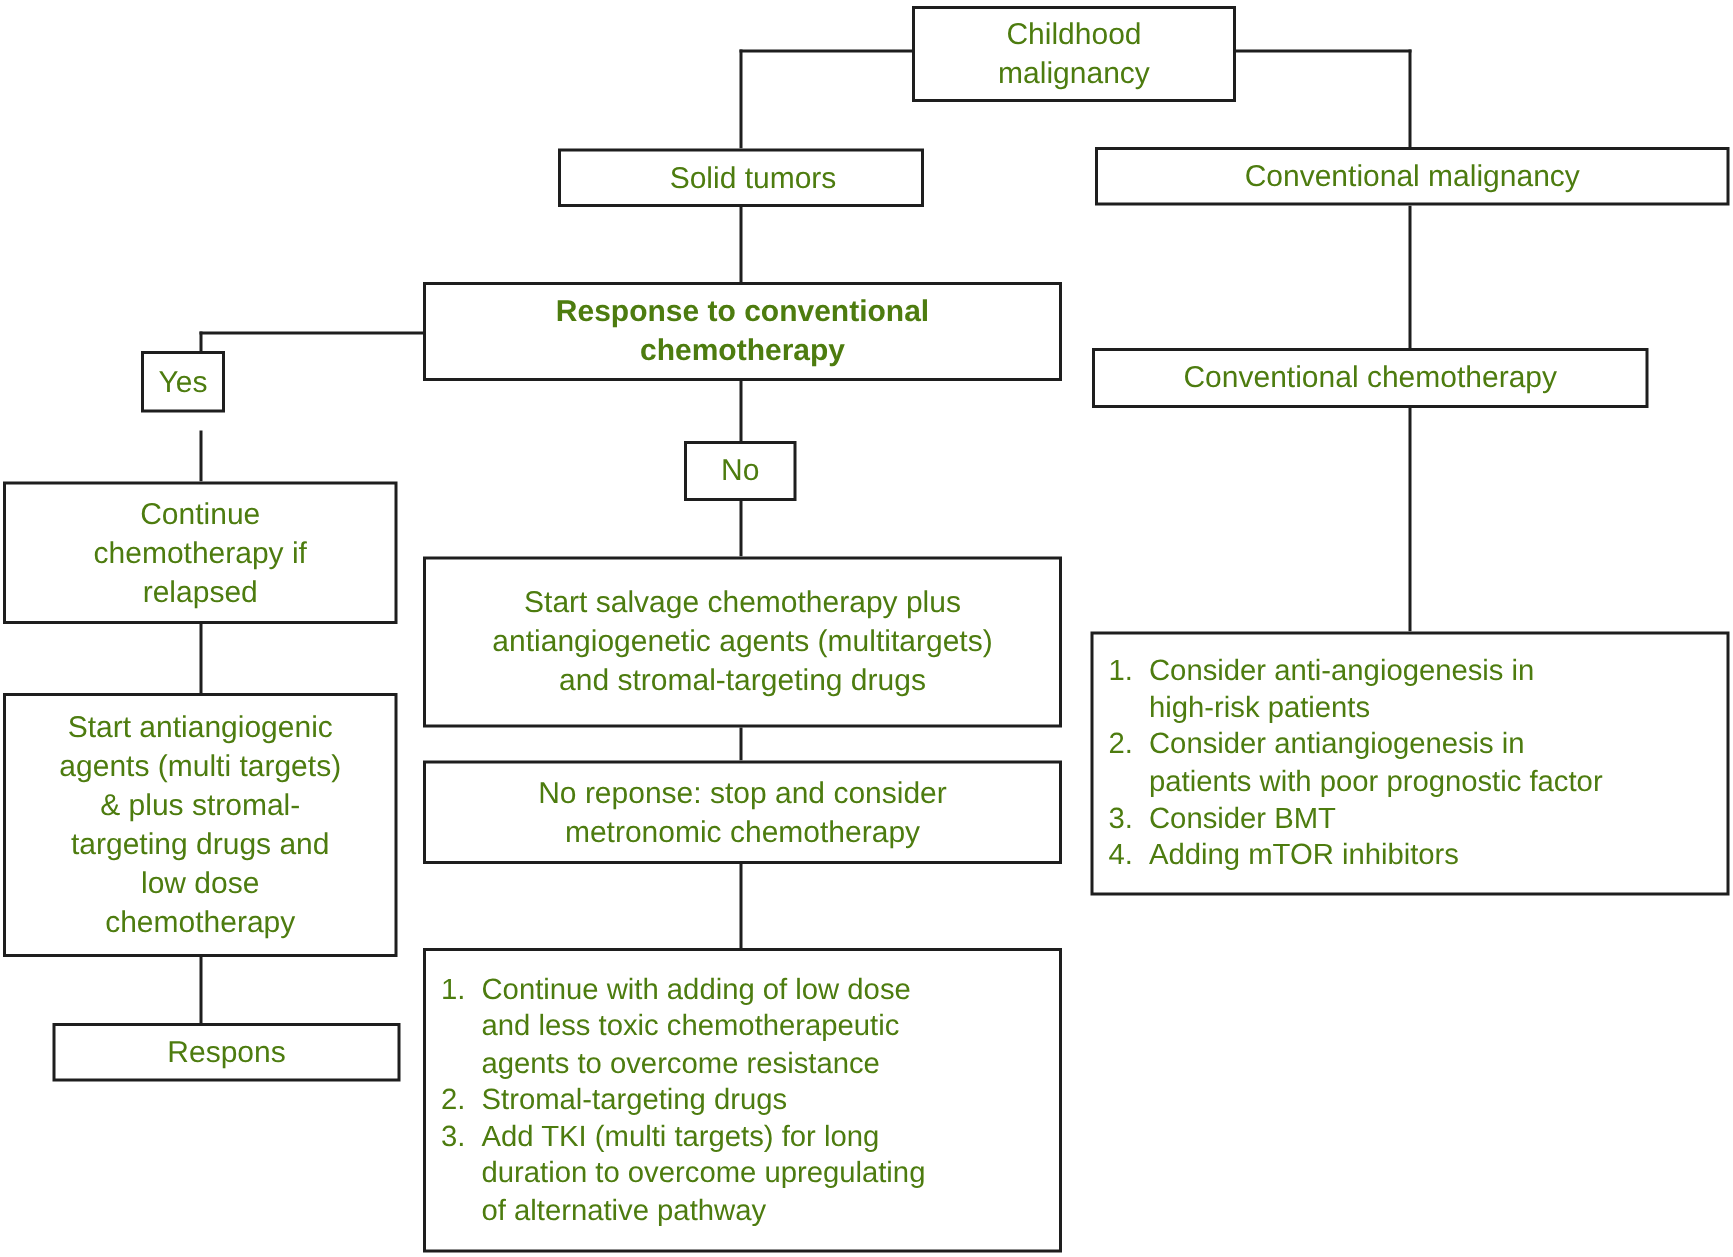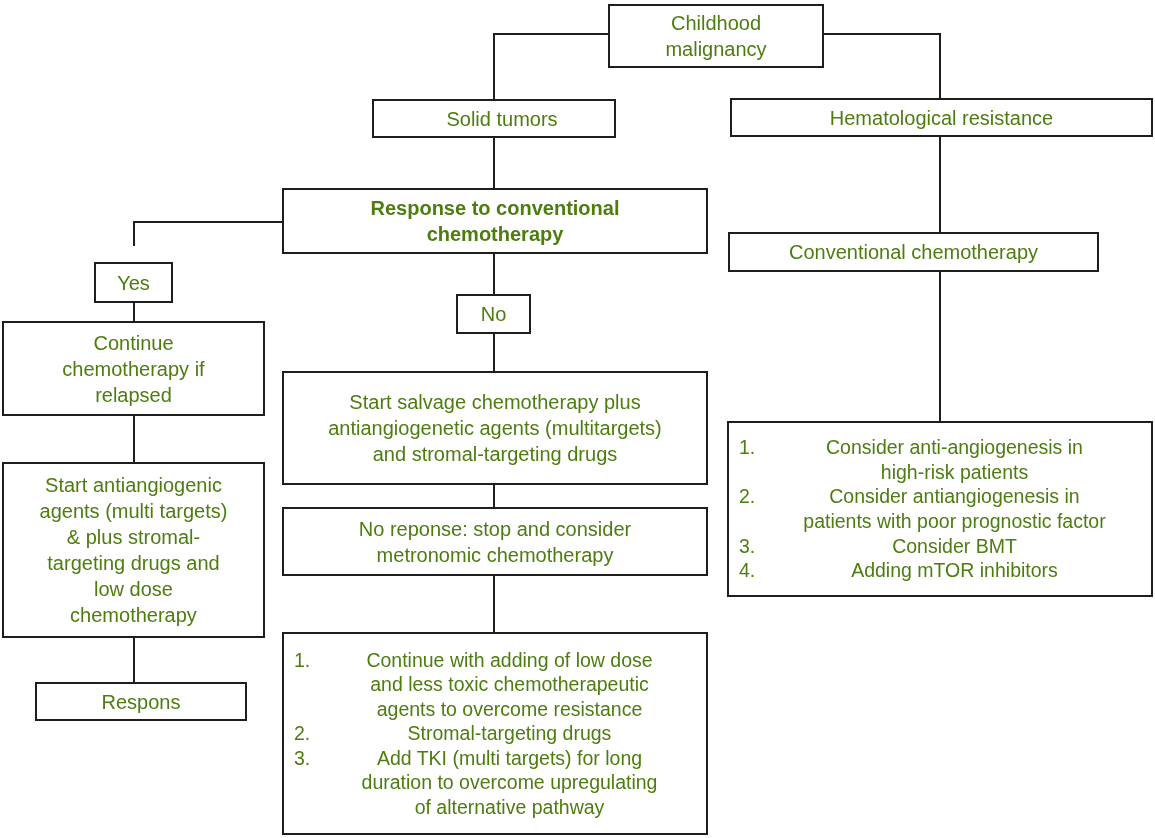--- a/index.html
+++ b/index.html
@@ -49,38 +49,37 @@
   .list-item {
     display: flex;
     align-items: flex-start;
   }
   .item-number {
     flex: 0 0 27px;
   }
   .item-text {
     white-space: pre-line;
     flex: 1 1 auto;
-    text-align: center;
   }
 
   
   #n-childhood      { left: 608px; top: 4px;   width: 216px; height: 64px; }
   #n-solid          { left: 372px; top: 99px;  width: 244px; height: 39px; padding-left: 16px; }
   #n-hema           { left: 730px; top: 98px;  width: 423px; height: 39px; }
   #n-response       { left: 282px; top: 188px; width: 426px; height: 66px; font-weight: bold; }
   #n-conventional   { left: 728px; top: 232px; width: 371px; height: 40px; }
-  #n-yes            { left: 94px;  top: 262px; width: 79px;  height: 41px; }
+  #n-yes            { left: 94px;  top: 234px; width: 56px;  height: 41px; }
   #n-no             { left: 456px; top: 294px; width: 75px;  height: 40px; }
   #n-continue       { left: 2px;   top: 321px; width: 263px; height: 95px; }
   #n-salvage        { left: 282px; top: 371px; width: 426px; height: 114px; }
   #n-hema-list      { left: 727px; top: 421px; width: 426px; height: 176px; }
   #n-start-anti     { left: 2px;   top: 462px; width: 263px; height: 176px; }
   #n-no-response    { left: 282px; top: 507px; width: 426px; height: 69px; }
   #n-middle-list    { left: 282px; top: 632px; width: 426px; height: 203px; }
-  #n-respons        { left: 35px;  top: 682px; width: 212px; height: 39px; }
+  #n-respons        { left: 35px;  top: 682px; width: 232px; height: 39px; }
 
   
   #c-top-left-h     { left: 493px; top: 33px;  width: 115px; height: 2px; }
   #c-top-left-v     { left: 493px; top: 33px;  width: 2px;   height: 66px; }
   #c-top-right-h    { left: 823px; top: 33px;  width: 118px; height: 2px; }
   #c-top-right-v    { left: 939px; top: 33px;  width: 2px;   height: 65px; }
   #c-solid-response { left: 493px; top: 138px; width: 2px;   height: 50px; }
   #c-yes-branch-h   { left: 133px; top: 221px; width: 149px; height: 2px; }
   #c-yes-branch-v   { left: 133px; top: 221px; width: 2px;   height: 25px; }
   #c-yes-continue   { left: 133px; top: 287px; width: 2px;   height: 34px; }
@@ -118,21 +117,21 @@
   <div class="node" id="n-childhood">
     <span class="label">Childhood
 malignancy</span>
   </div>
 
   <div class="node" id="n-solid">
     <span class="label">Solid tumors</span>
   </div>
 
   <div class="node" id="n-hema">
-    <span class="label">Hematological resistance</span>
+    <span class="label">Conventional malignancy</span>
   </div>
 
   <div class="node" id="n-response">
     <span class="label">Response to conventional
 chemotherapy</span>
   </div>
 
   <div class="node" id="n-conventional">
     <span class="label">Conventional chemotherapy</span>
   </div>

